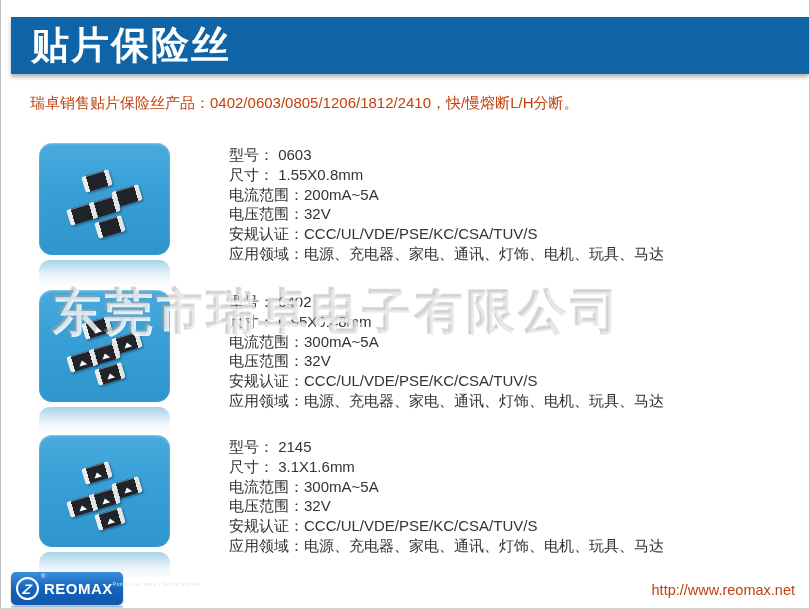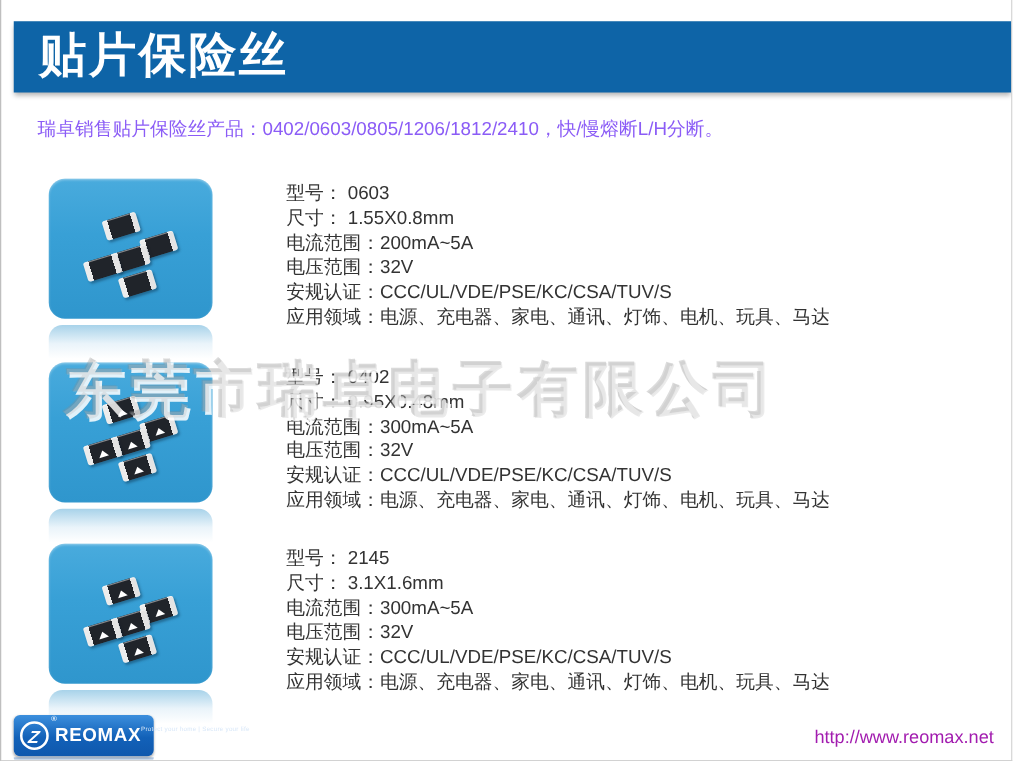--- a/index.html
+++ b/index.html
@@ -18,21 +18,21 @@
     background:#0e64a7;
     box-shadow:0 3px 4px rgba(0,0,0,0.30);
   }
   .header h1 {
     color:#ffffff; font-size:38px; font-weight:600; line-height:56px;
     padding-left:20px; letter-spacing:2px; white-space:nowrap;
   }
 
   
   .intro {
-    position:absolute; left:29px; top:94px; font-size:15px; color:#8b5cf6;
+    position:absolute; left:29px; top:94px; font-size:15px; color:#c2410c;
     white-space:nowrap;
   }
 
   
   .product { position:absolute; left:0; right:0; height:145px; }
   .p1 { top:143px; } .p2 { top:290px; } .p3 { top:435px; }
 
   .tile {
     position:absolute; left:38px; top:0; width:131px; height:112px;
     border-radius:13px;
@@ -103,21 +103,21 @@
     color:#d8e7f8; font-size:5px; line-height:7px; white-space:nowrap; letter-spacing:0.2px;
   }
   .logo-reflection {
     position:absolute; left:10px; top:606px; width:112px; height:3px; z-index:20;
     background:linear-gradient(180deg,rgba(30,95,175,0.45),rgba(255,255,255,0));
     border-radius:0 0 3px 3px;
   }
 
   
   .site-url {
-    position:absolute; right:14px; top:582px; font-size:14.5px; color:#a21caf;
+    position:absolute; right:14px; top:582px; font-size:14.5px; color:#c2410c;
     text-decoration:none; z-index:20; white-space:nowrap;
   }
 </style>
 </head>
 <body>
 
 <div class="page">
 
   <div class="header">
     <h1>贴片保险丝</h1>

